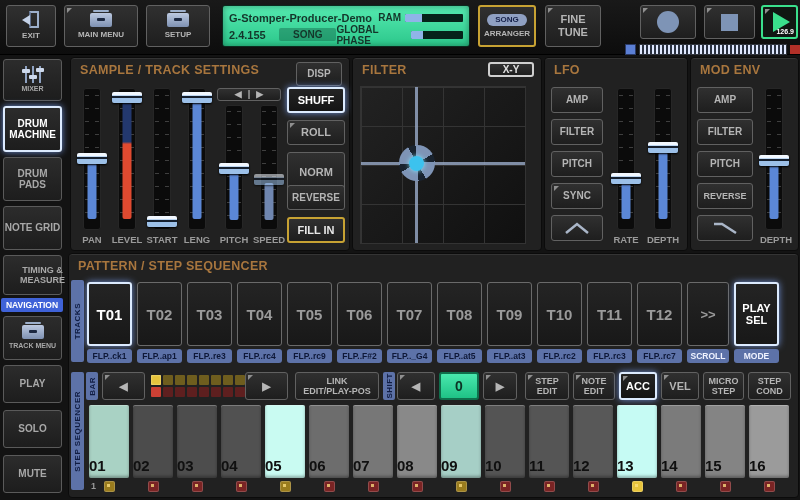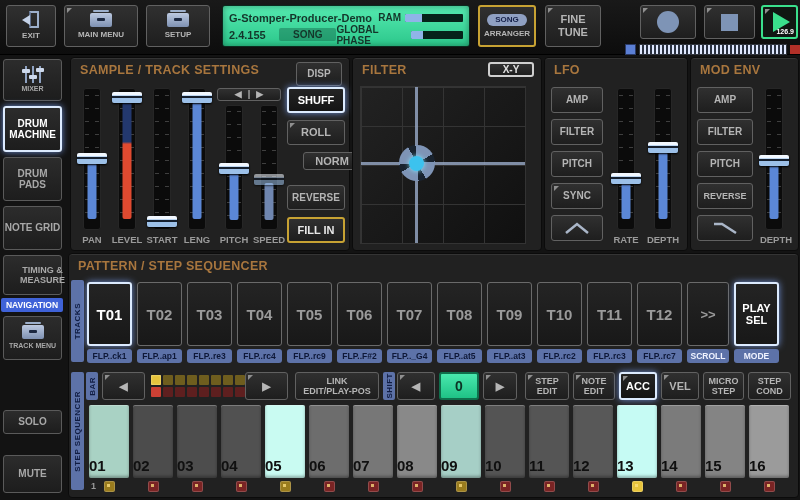--- a/index.html
+++ b/index.html
@@ -187,21 +187,24 @@
     <span>TIMING &amp; MEASURE</span>
   </div>
   <div class="navchip">NAVIGATION</div>
   <div class="sbtn" style="top:316px;height:44px;font-size:7px;">
     <span class="ic-drawer">
         <span class="lid"></span>
         <span class="slot"></span>
       </span>
     <span>TRACK MENU</span>
   </div>
-  <div class="sbtn" style="top:410px;height:24px;">
+  <div class="sbtn" style="top:365px;height:38px;">
+    <span>PLAY</span>
+  </div>
+  <div class="sbtn" style="top:410px;height:38px;">
     <span>SOLO</span>
   </div>
   <div class="sbtn" style="top:455px;height:38px;">
     <span>MUTE</span>
   </div>
 
   <div class="panel" style="left:70px;top:57px;width:278px;height:192px;">
     <span class="ptitle">SAMPLE / TRACK SETTINGS</span>
     <div class="btn" style="right:7px;left:auto;top:4px;width:46px;height:24px;font-size:10px;">
       <span>DISP</span>
@@ -266,21 +269,21 @@
     <span class="slab" style="left:109px;top:176px;width:34px;">LENG</span>
     <span class="slab" style="left:146px;top:176px;width:34px;">PITCH</span>
     <span class="slab" style="left:181px;top:176px;width:34px;">SPEED</span>
 
     <div class="btn sel" style="left:216px;top:29px;width:58px;height:26px;font-size:11px;">
       <span>SHUFF</span>
     </div>
     <div class="btn notch" style="left:216px;top:62px;width:58px;height:25px;font-size:11px;">
       <span>ROLL</span>
     </div>
-    <div class="btn" style="left:232px;top:94px;width:58px;height:18px;font-size:11px;">
+    <div class="btn" style="left:216px;top:94px;width:58px;height:41px;font-size:11px;">
       <span>NORM</span>
     </div>
     <div class="btn" style="left:216px;top:127px;width:58px;height:25px;font-size:10px;">
       <span>REVERSE</span>
     </div>
     <div class="btn ybd" style="left:216px;top:159px;width:58px;height:26px;font-size:11px;color:#e8e8e8;">
       <span>FILL IN</span>
     </div>
   </div>
 

